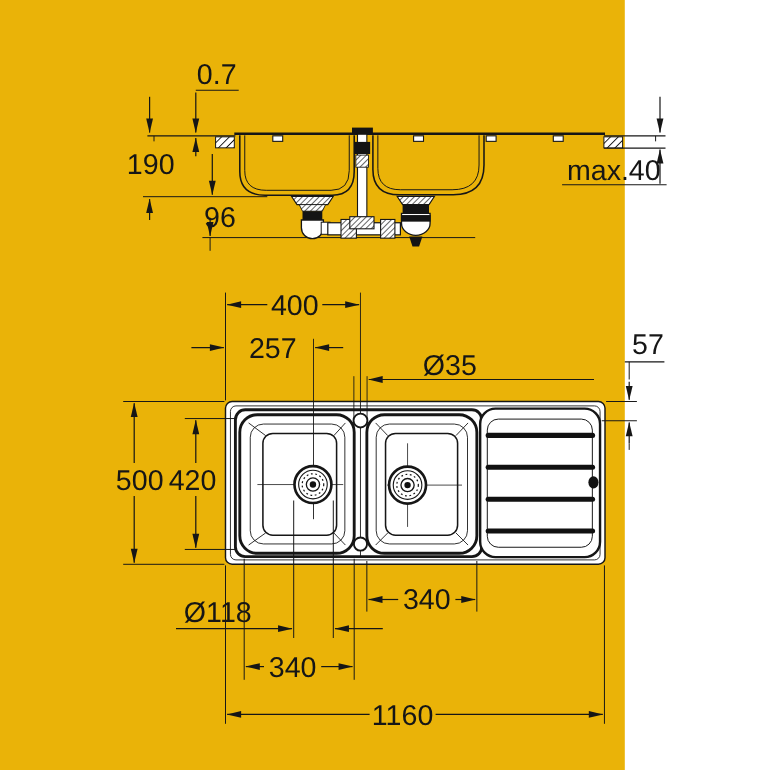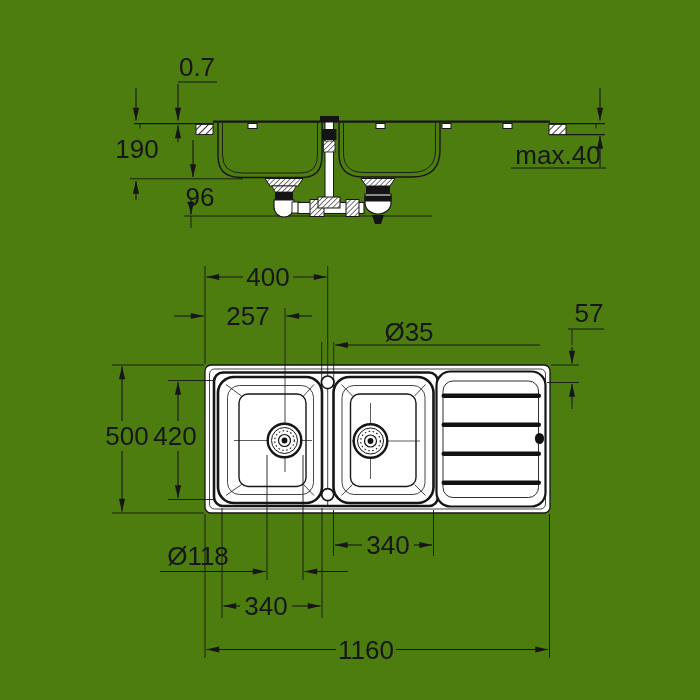--- a/index.html
+++ b/index.html
@@ -1,17 +1,17 @@
 <!DOCTYPE html>
 <html><head>
 <meta charset="utf-8">
 <style>
   html,body{margin:0;padding:0;background:#ffffff;}
   .canvas{
-    width:700px;height:700px;background:#4d7c0f;position:relative;
+    width:568px;height:700px;background:#eab308;position:relative;
     font-family:"Liberation Sans", sans-serif;
   }
   svg{display:block;}
   text{
     font-family:"Liberation Sans", sans-serif;
     font-size:26px;
     fill:#161616;
   }
 </style>
 </head>

